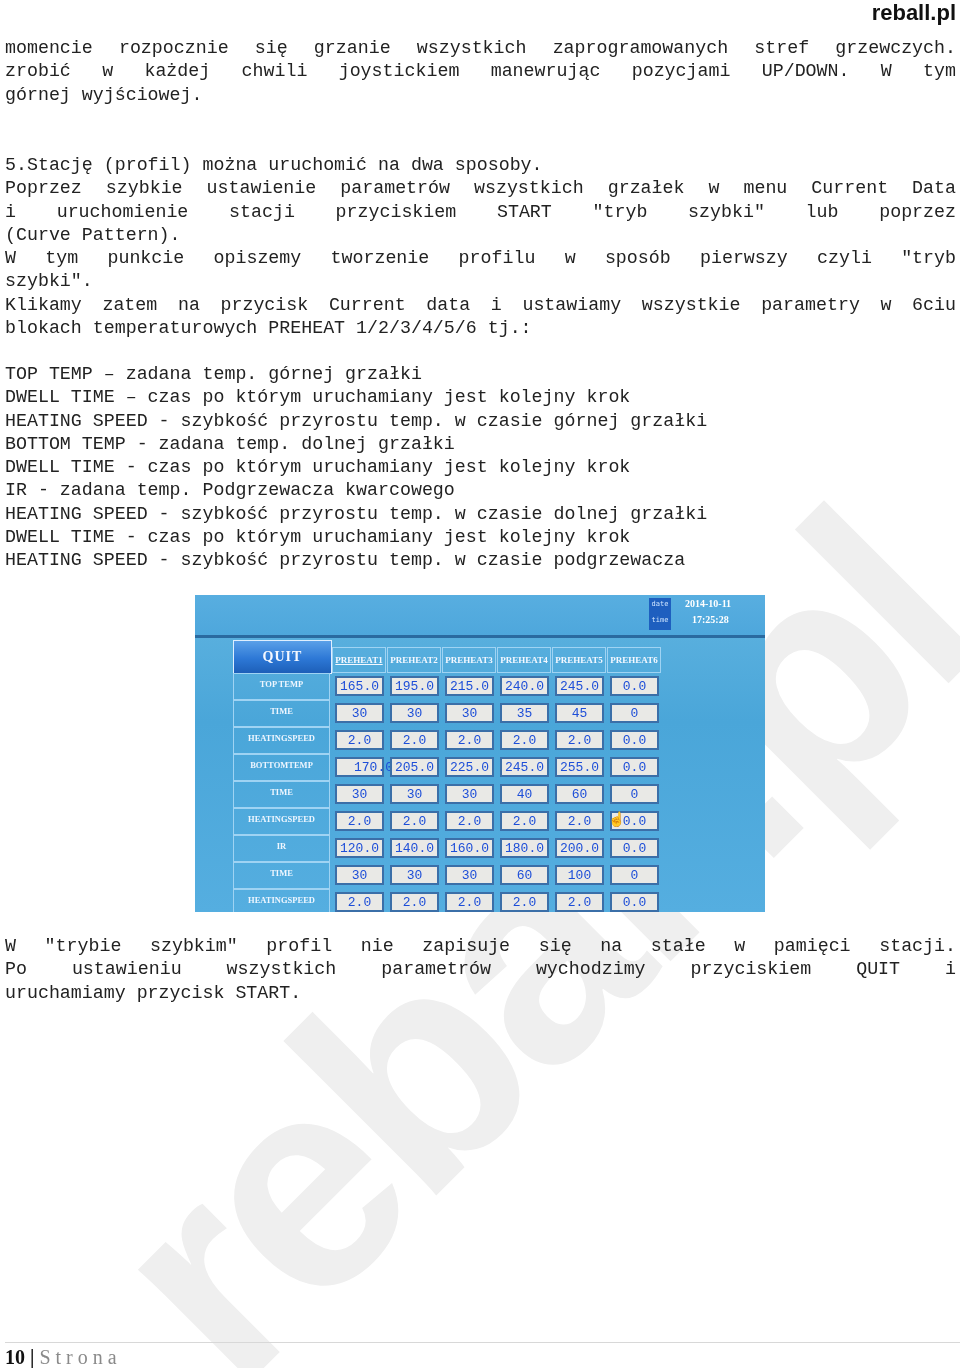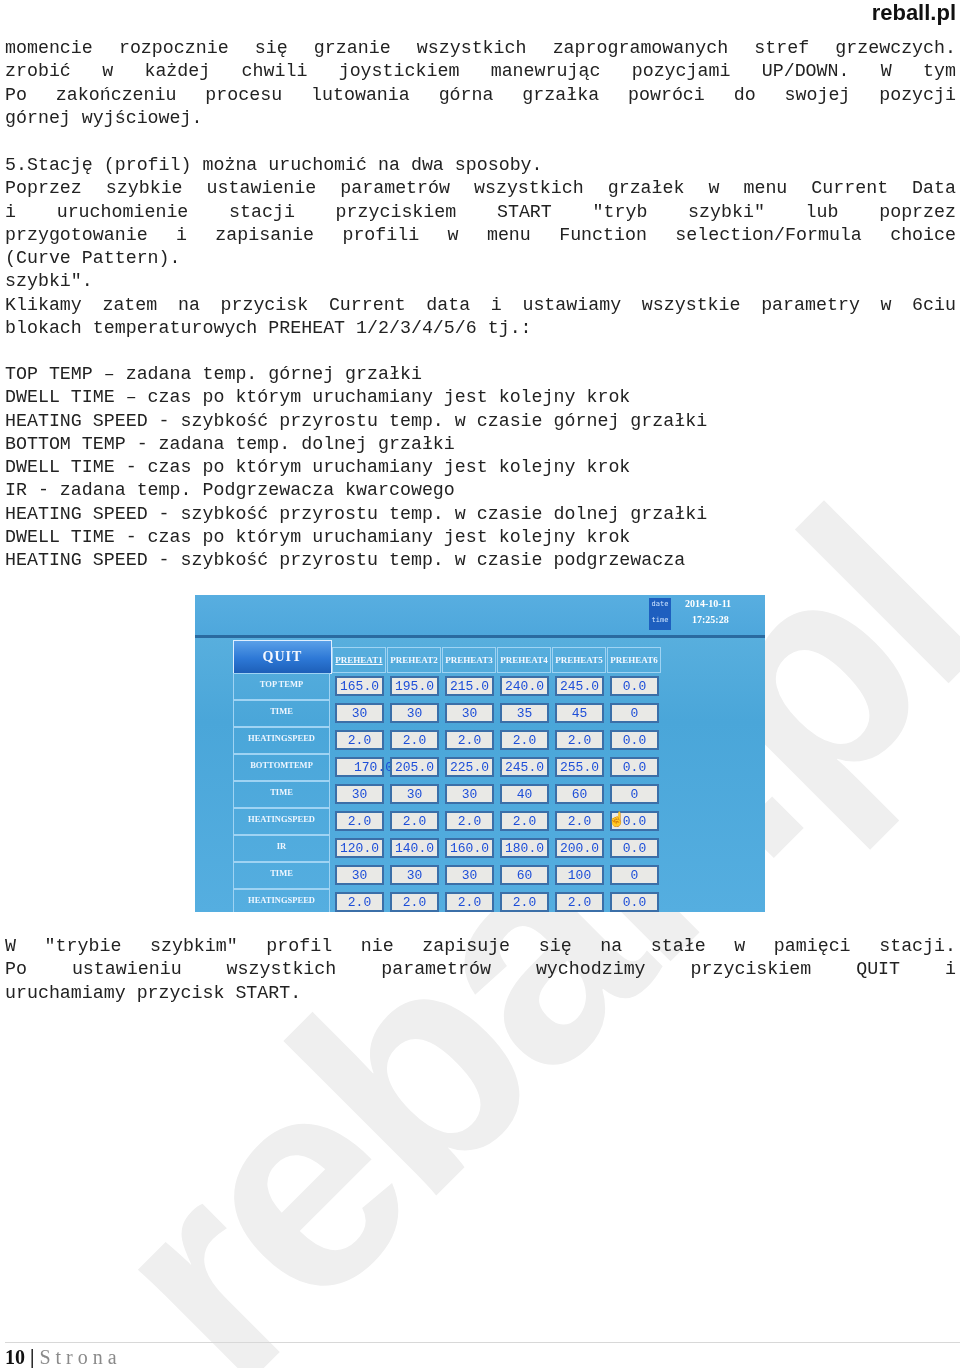--- a/index.html
+++ b/index.html
@@ -70,30 +70,29 @@
 </head>
 <body>
 
 <div class="watermark">reball.pl</div>
 
 <div class="brand">reball.pl</div>
 
 <div class="text" id="block1">
   <p class="jl">momencie rozpocznie się grzanie wszystkich zaprogramowanych stref grzewczych.</p>
   <p class="jl">zrobić w każdej chwili joystickiem manewrując pozycjami UP/DOWN. W tym</p>
-  <p class="jl">Po zakończeniu procesu lutowania górna grzałka powróci do swojej pozycji</p>
   <p>górnej wyjściowej.</p>
 </div>
 
 <div class="text" id="block2">
   <p>5.Stację (profil) można uruchomić na dwa sposoby.</p>
   <p class="jl">Poprzez szybkie ustawienie parametrów wszystkich grzałek w menu Current Data</p>
   <p class="jl">i uruchomienie stacji przyciskiem START "tryb szybki" lub poprzez</p>
-  <p class="jl">przygotowanie i zapisanie profili w menu Function selection/Formula choice</p>
   <p>(Curve Pattern).</p>
+  <p class="jl">W tym punkcie opiszemy tworzenie profilu w sposób pierwszy czyli "tryb</p>
   <p>szybki".</p>
   <p class="jl">Klikamy zatem na przycisk Current data i ustawiamy wszystkie parametry w 6ciu</p>
   <p>blokach temperaturowych PREHEAT 1/2/3/4/5/6 tj.:</p>
 </div>
 
 <div class="text" id="block3" style="top:363px;">
   <p>TOP TEMP – zadana temp. górnej grzałki</p>
   <p>DWELL TIME – czas po którym uruchamiany jest kolejny krok</p>
   <p>HEATING SPEED - szybkość przyrostu temp. w czasie górnej grzałki</p>
   <p>BOTTOM TEMP - zadana temp. dolnej grzałki</p>

